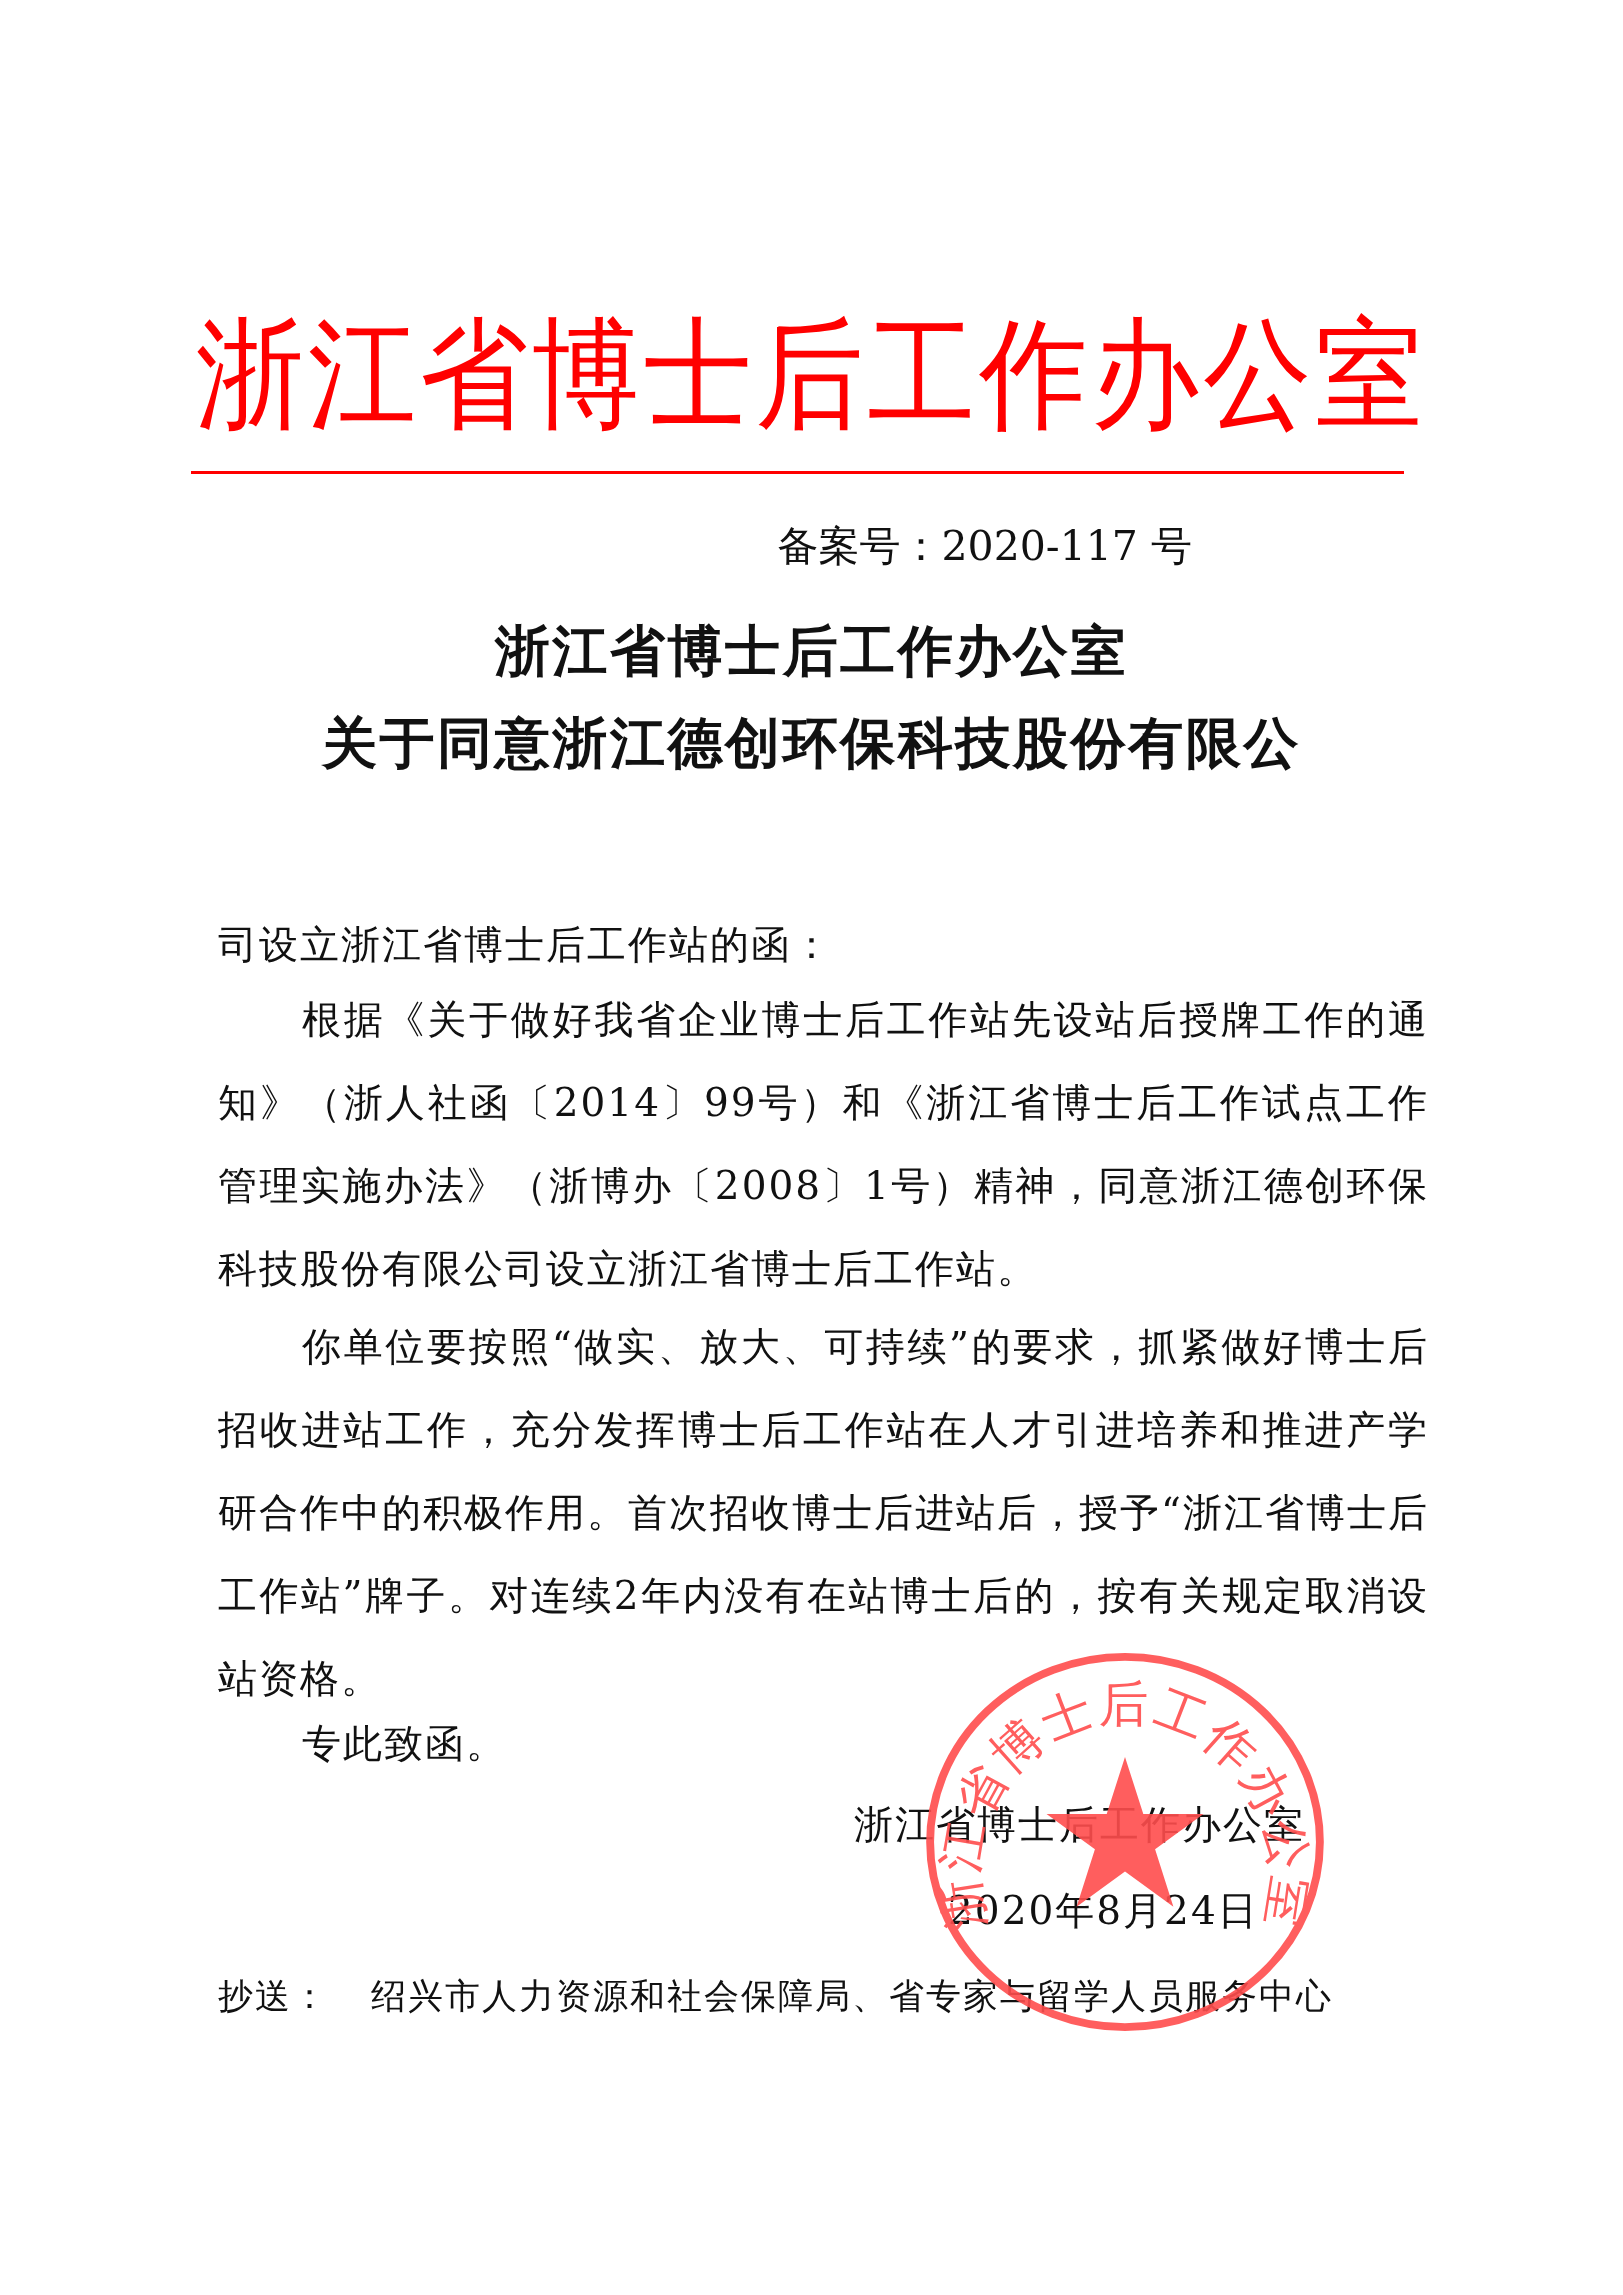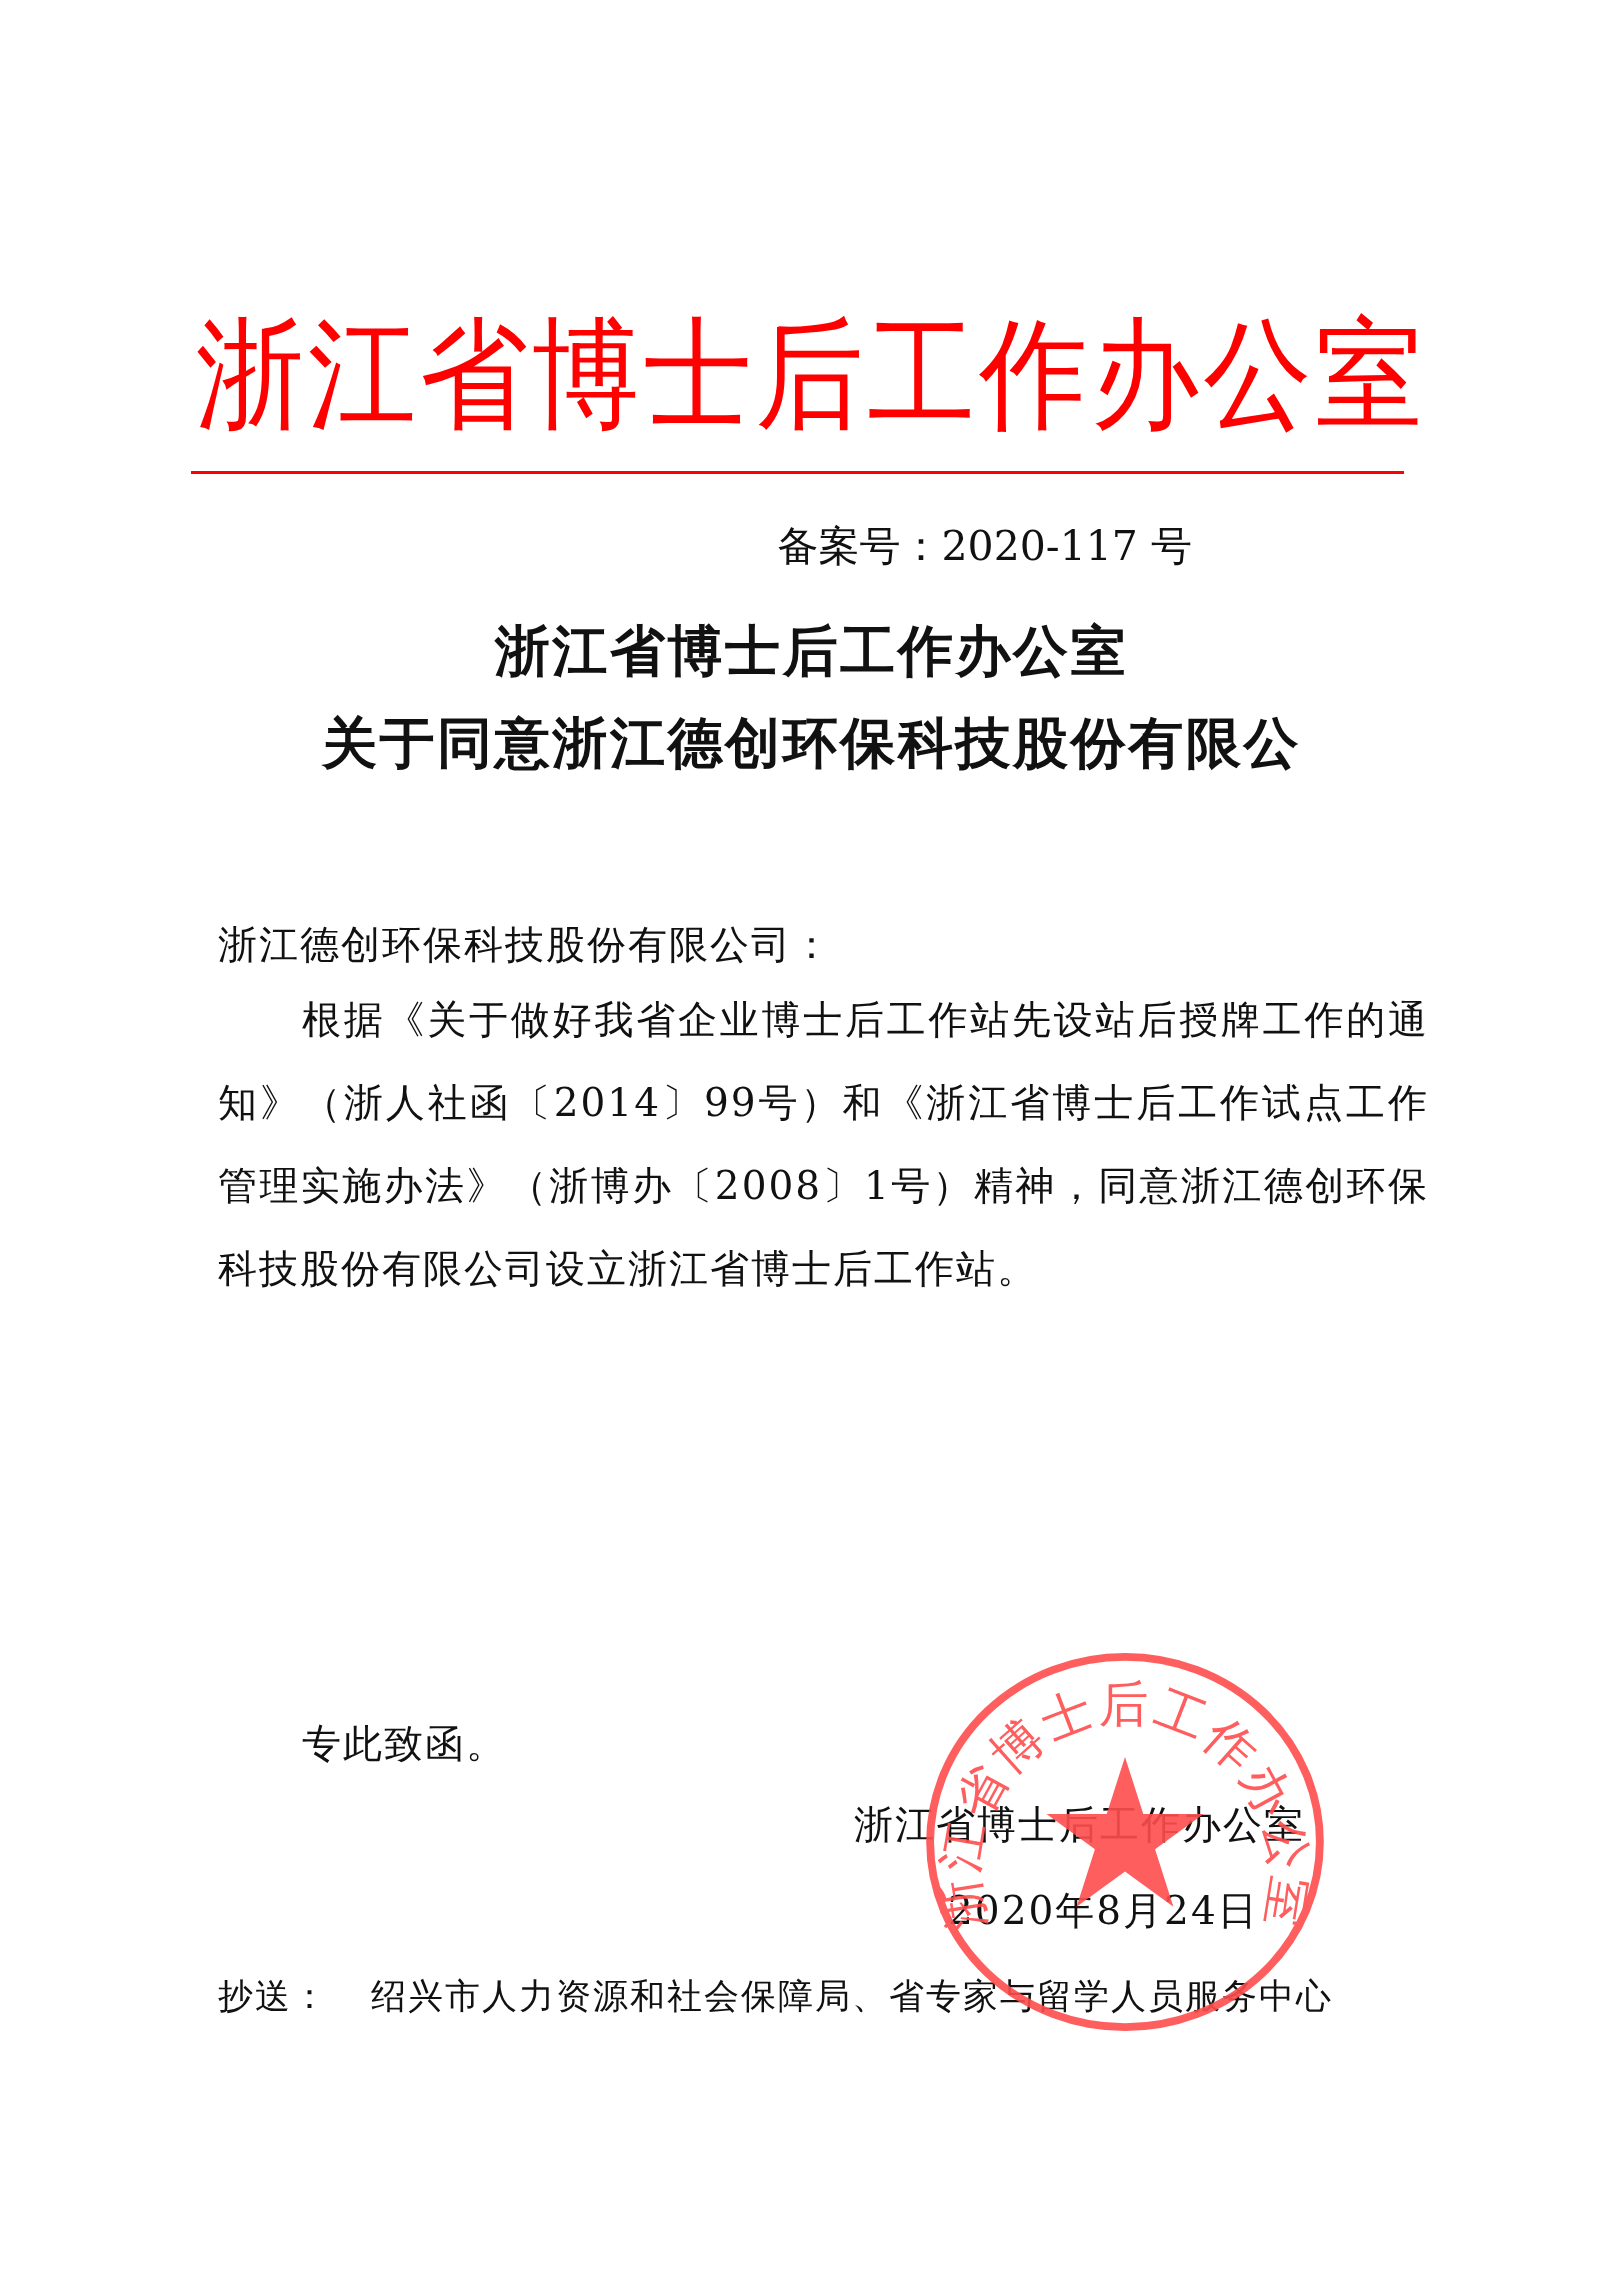--- a/index.html
+++ b/index.html
@@ -63,23 +63,24 @@
 
   <div class="ref-no">
     <span>备案号：</span><span>2020-117</span> <span>号</span>
   </div>
 
   <div class="title-block sans">
     <div>浙江省博士后工作办公室</div>
     <div>关于同意浙江德创环保科技股份有限公</div>
   </div>
 
-  <div class="body-text addressee">浙江德创环保科技股份有限公司：</div>
+  <div class="body-text addressee">司设立浙江省博士后工作站的函：</div>
 
   <div class="body-text para para1">根据《关于做好我省企业博士后工作站先设站后授牌工作的通知》（浙人社函〔2014〕99号）和《浙江省博士后工作试点工作管理实施办法》（浙博办〔2008〕1号）精神，同意浙江德创环保科技股份有限公司设立浙江省博士后工作站。</div>
+  <div class="body-text para para2">你单位要按照“做实、放大、可持续”的要求，抓紧做好博士后招收进站工作，充分发挥博士后工作站在人才引进培养和推进产学研合作中的积极作用。首次招收博士后进站后，授予“浙江省博士后工作站”牌子。对连续2年内没有在站博士后的，按有关规定取消设站资格。</div>
 
   <div class="body-text closing">专此致函。</div>
 
   <div class="signer">浙江省博士后工作办公室</div>
   <div class="sign-date">2020年8月24日</div>
 
   <div class="cc">
     <span class="cc-label">抄送：</span><span>绍兴市人力资源和社会保障局、省专家与留学人员服务中心</span>
   </div>
 

